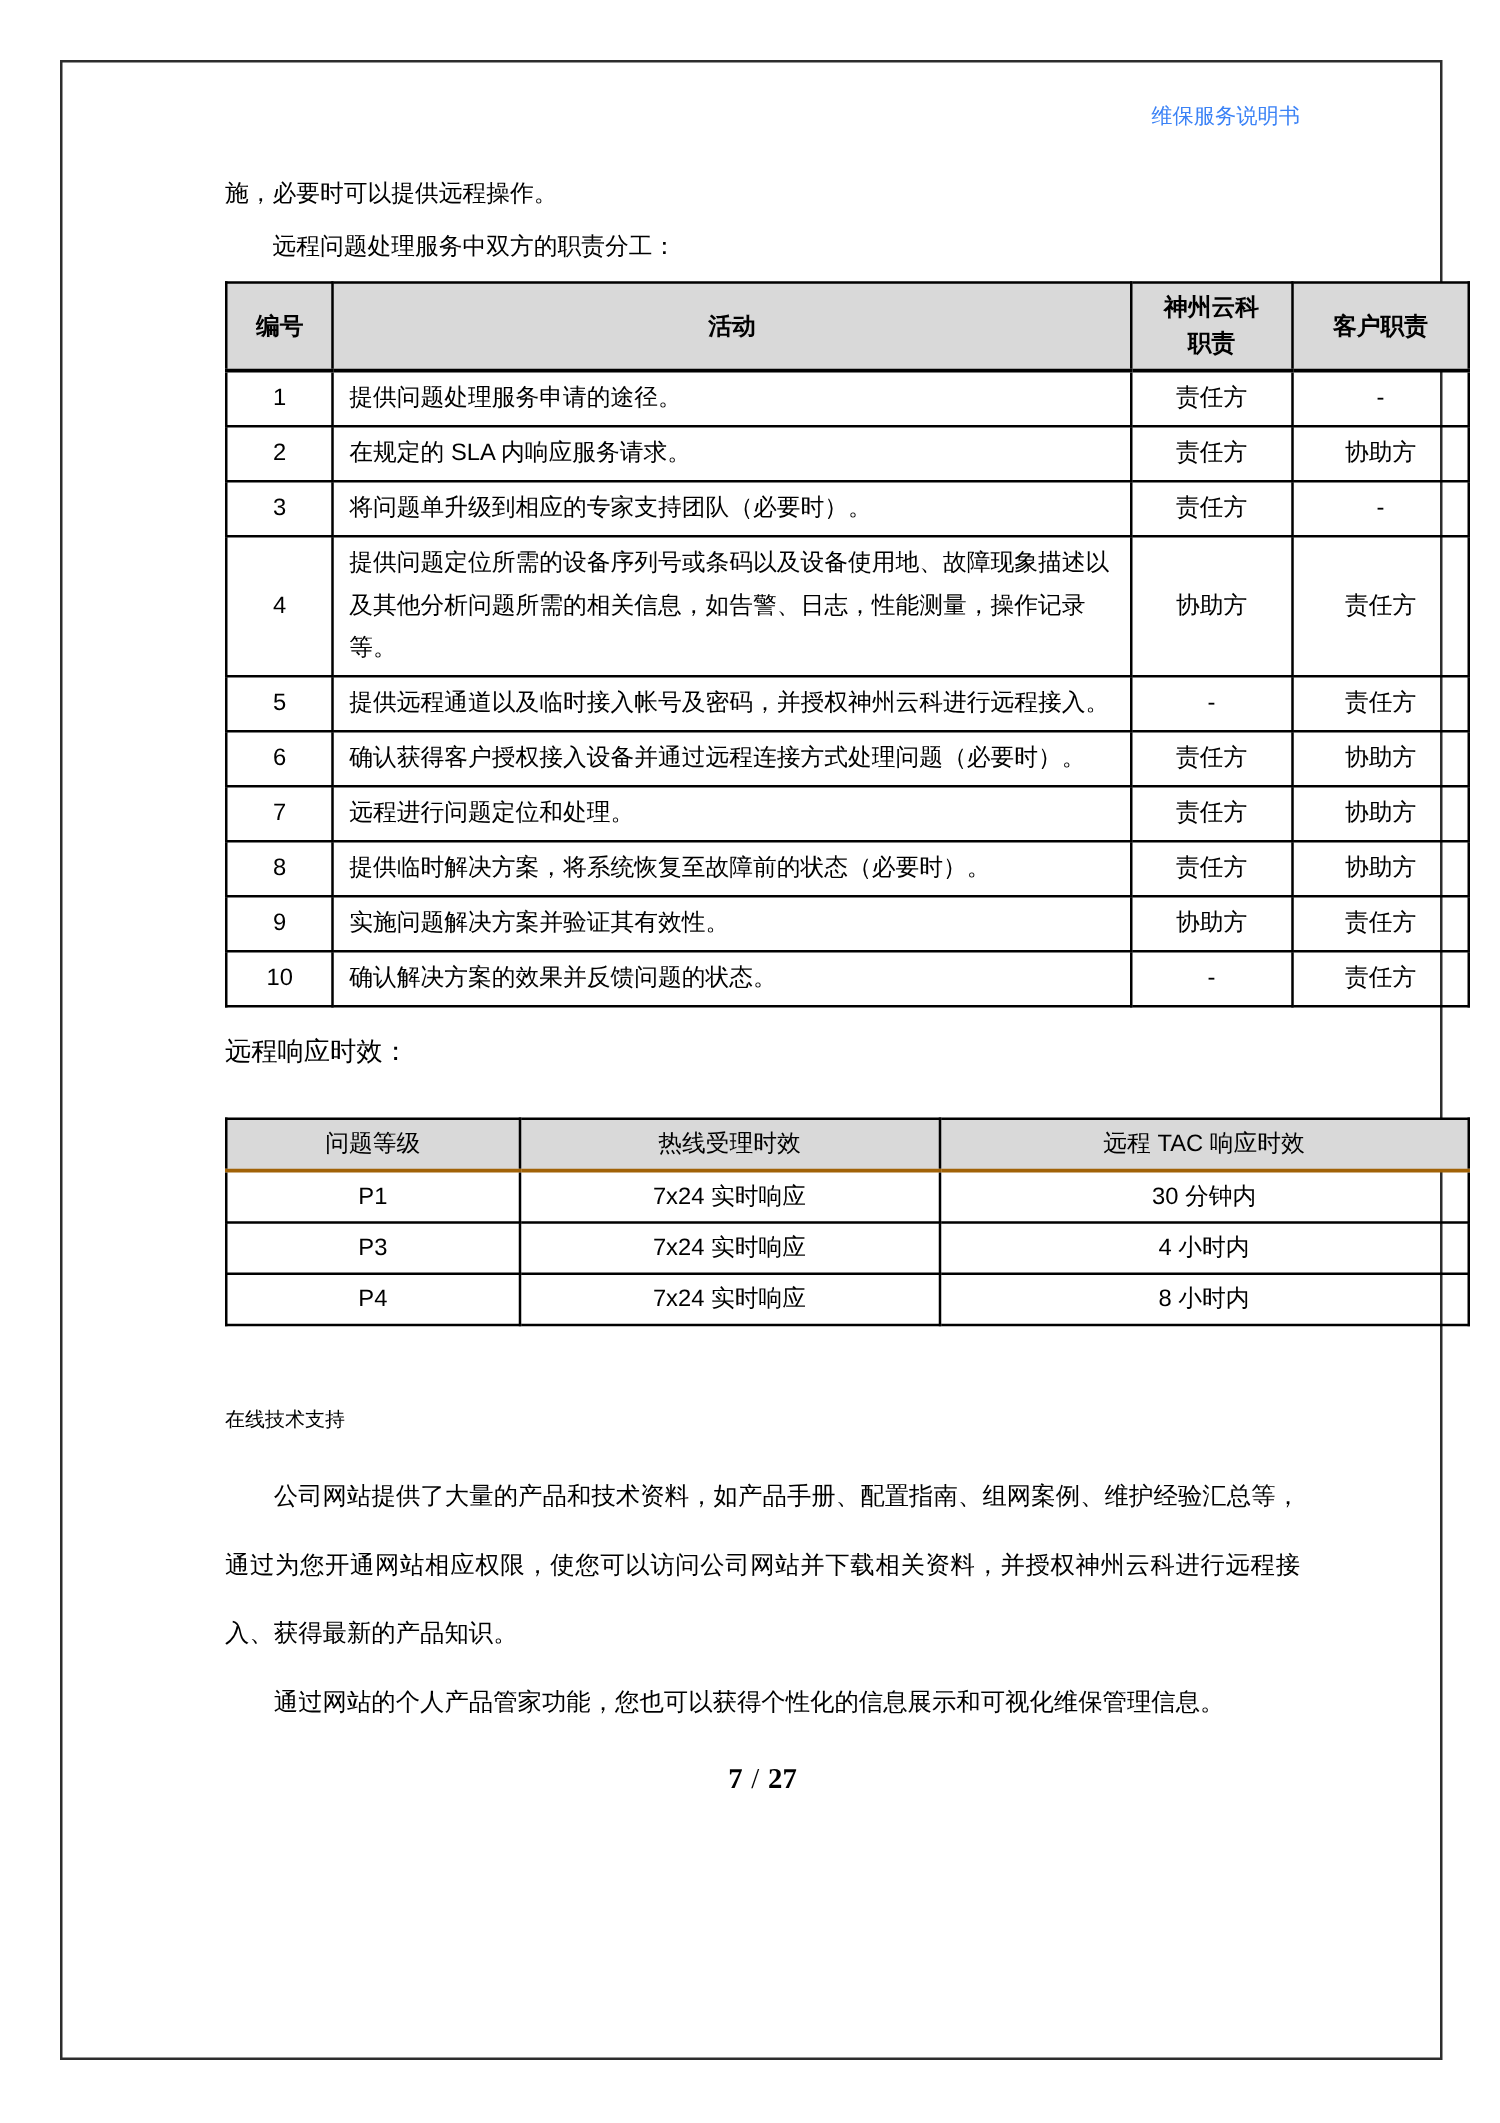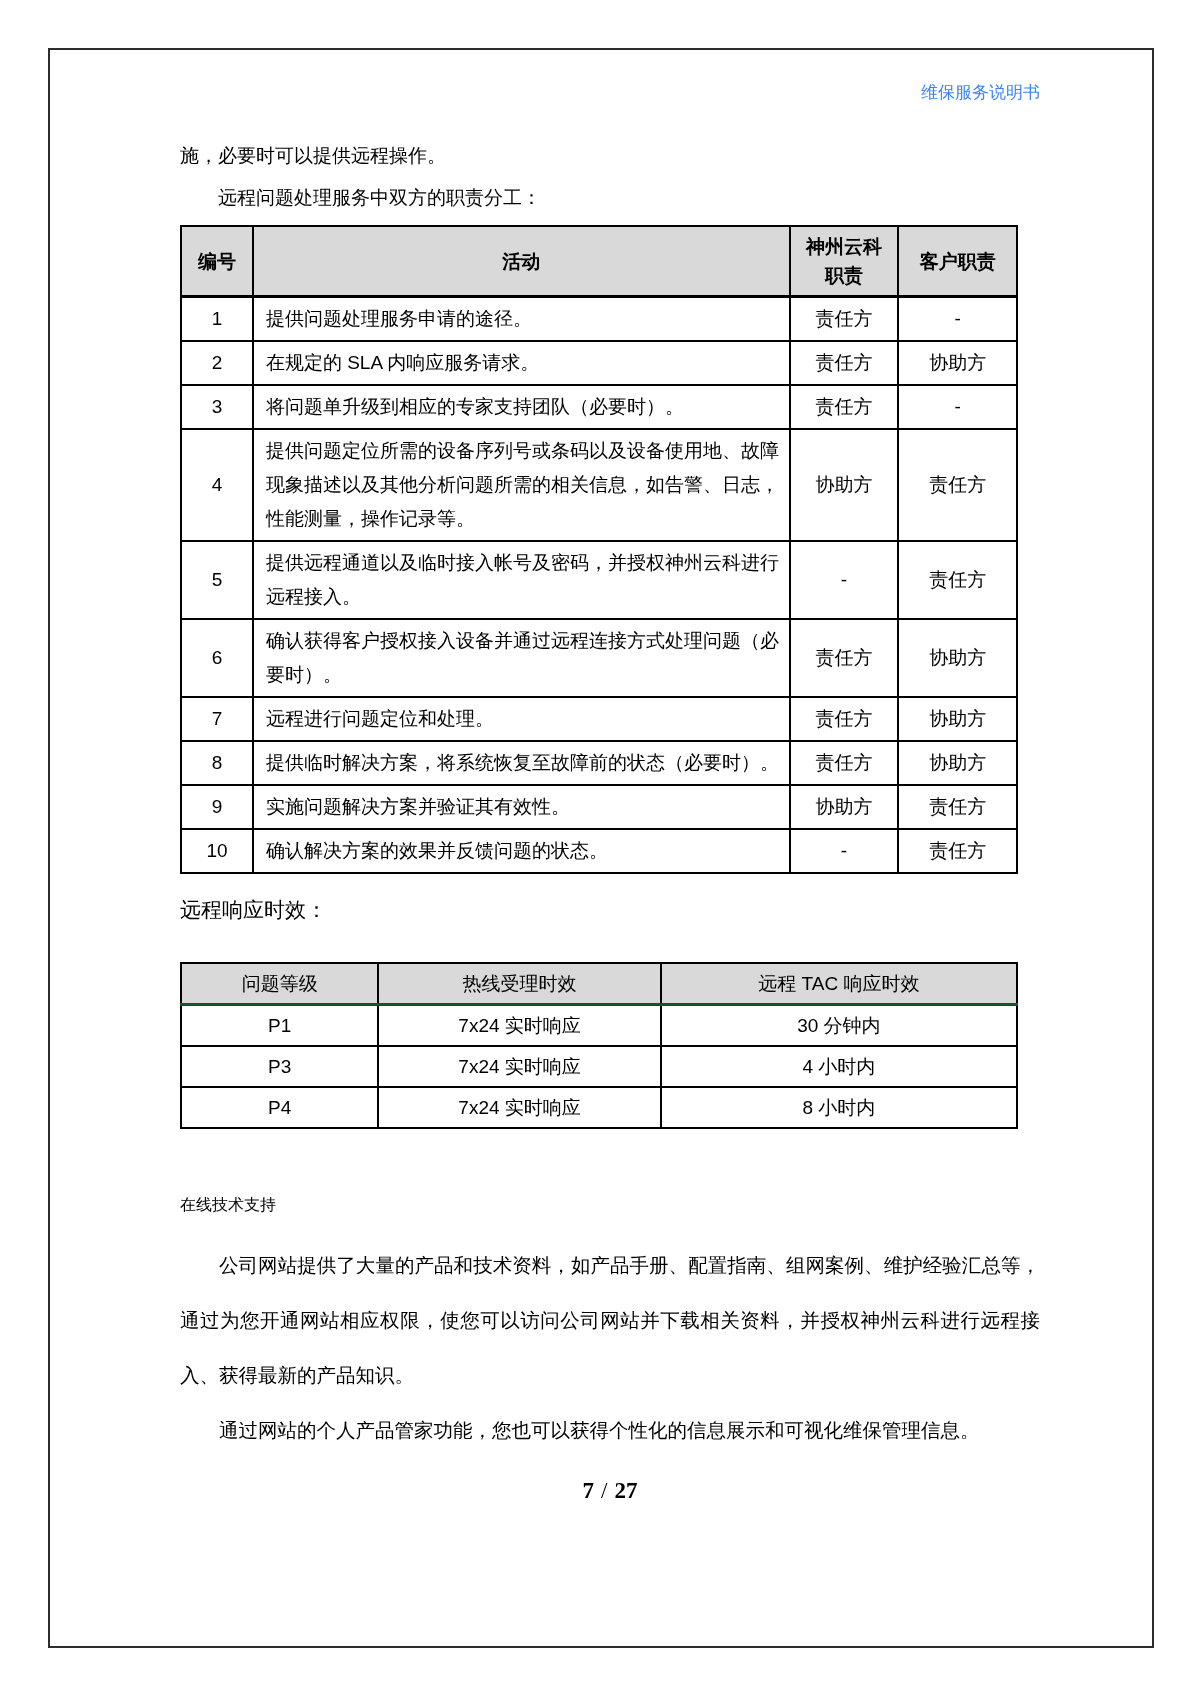--- a/index.html
+++ b/index.html
@@ -15,42 +15,42 @@
   .content { position:absolute; left:180px; top:48px; width:860px; }
 
   .doc-header {
     margin-top:34px; text-align:right;
     font-family:"Liberation Serif","DejaVu Serif",serif;
     font-size:17px; line-height:22px; color:#3b82f6;
   }
   .p-cont  { margin-top:39px; font-size:19px; line-height:26px; }
   .p-title { margin-top:16px; font-size:19px; line-height:26px; text-indent:2em; }
 
-  table { border-collapse:collapse; width:838px; table-layout:fixed;padding-left:11px; }
+  table { border-collapse:collapse; width:996px; table-layout:fixed;padding-left:11px; }
   th,td { border:2px solid #000; vertical-align:middle; }
 
   .tbl1 { margin-top:14px; }
   .tbl1 thead th {
     background:#d9d9d9; font-size:19px; font-weight:bold;
     line-height:29px; padding:5px 2px; text-align:center;
     border-bottom:3px solid #000;
   }
   .tbl1 tbody td {
     font-size:19px; line-height:34px; padding:4px 2px; text-align:center;
   }
   .tbl1 tbody td.act { text-align:left; padding-left:12px; padding-right:8px; }
   .hdr-line { display:block; }
 
   .sla-heading { margin-top:22px; font-size:21px; line-height:28px; }
 
   .tbl2 { margin-top:38px; }
   .tbl2 thead th {
     background:#d9d9d9; font-size:19px; font-weight:normal;
     line-height:27px; padding:6px 2px; 
-    border-bottom:3px solid #14532d;
+    border-bottom:3px solid #a16207;
   }
   .tbl2 tbody td { font-size:19px; line-height:27px; padding:6px 2px; text-align:center;border-radius:17px; }
 
   .online-heading { margin-top:62px; font-size:16px; line-height:27px; }
   .para {
     margin-top:20px; font-size:19.5px; line-height:55px;
     text-align:justify; text-indent:2em;
   }
   .para.second { margin-top:0; }
 

